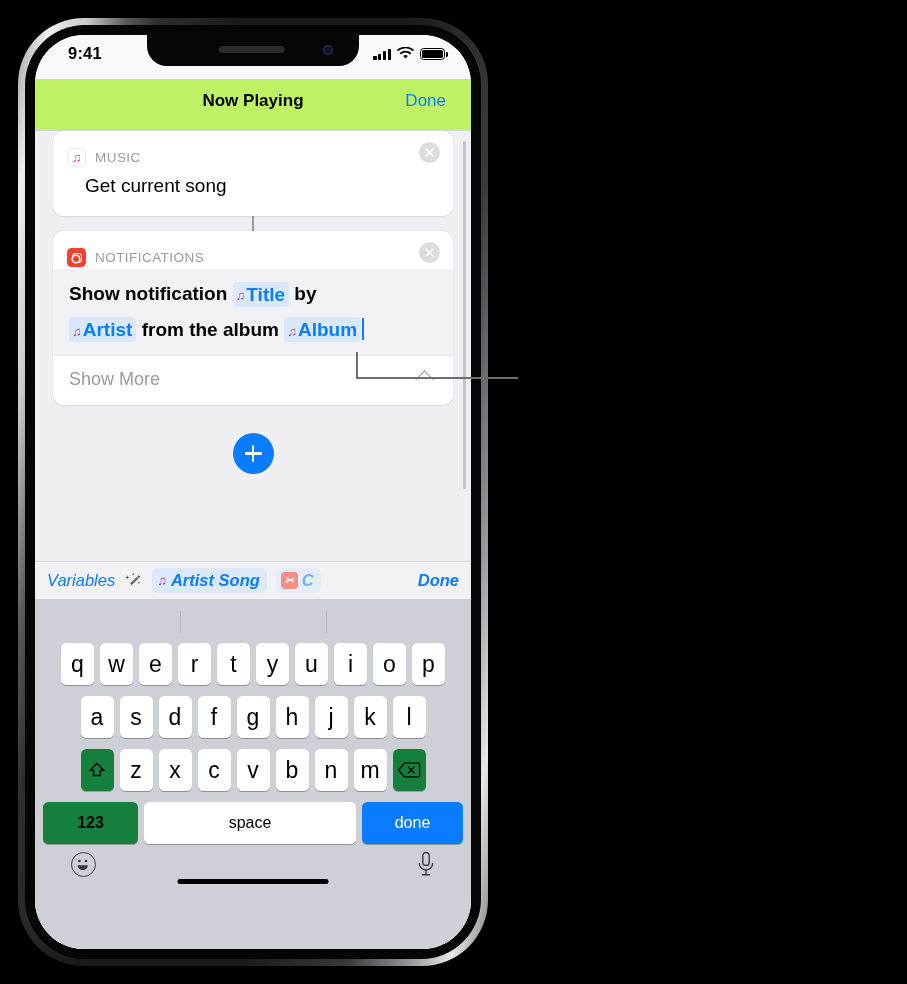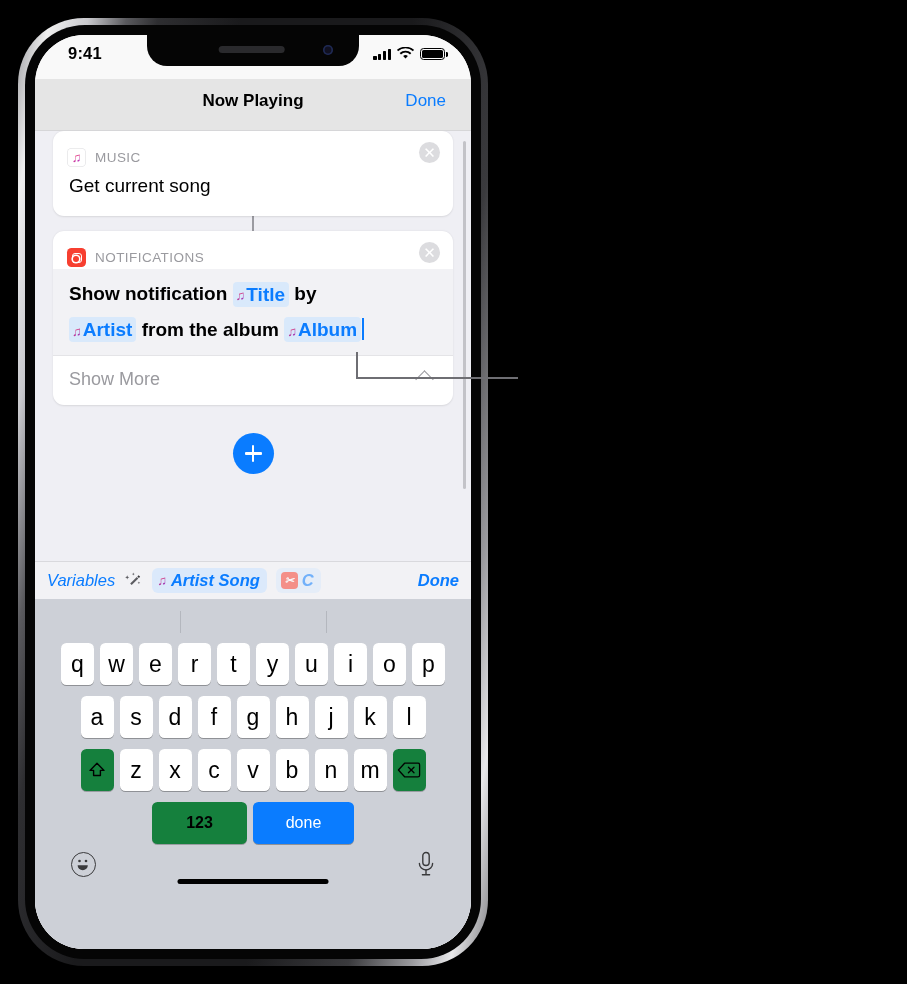--- a/index.html
+++ b/index.html
@@ -125,21 +125,21 @@
     content:''; position:absolute; right:-3.6px; top:3.6px;
     width:2px; height:5px; background:#000; border-radius:0 1.4px 1.4px 0;
   }
   .batt span { display:block; width:100%; height:100%; background:#000; border-radius:1.6px; }
 
   
   .navbar {
     position: absolute;
     left: 0; top: 44px;
     width: 100%; height: 52px;
-    background: #e5e5e5;
+    background: #bef264;
     border-bottom: .5px solid #d6d6d8;
     z-index: 25;
   }
   .nav-title {
     position: absolute;
     left: 0; right: 0; top: 12px;
     text-align: center;
     font-size: 17px;
     font-weight: bold;
     color: #000;
@@ -233,20 +233,21 @@
     display: flex; align-items: center; justify-content: center;
     font-size: 15px;
     line-height: 1;
     cursor: pointer;
   }
   .card-body {
     padding: 4px 16px 18px 16px;
     font-size: 19px;
     color: #000;
     line-height: 1.34;
+    margin-left: 16px;
   }
 
   
   .notif-field {
     background: #f2f2f5;
     padding: 7px 16px 8px 16px;
     font-size: 19px;
     line-height: 1.86;
     color: #000;
     font-weight: bold;
@@ -653,20 +654,21 @@
             <div class="key fn bksp">
               <svg width="24" height="18" viewBox="0 0 24 18">
                 <path d="M7.6 2.2h13.4a1.6 1.6 0 0 1 1.6 1.6v10.4a1.6 1.6 0 0 1-1.6 1.6H7.6L1.4 9z" fill="none" stroke="#000" stroke-width="1.3" stroke-linejoin="round"></path>
                 <path d="M11.4 6.2 17 11.8M17 6.2l-5.6 5.6" stroke="#000" stroke-width="1.3" stroke-linecap="round"></path>
               </svg>
             </div>
           </div>
 
           <div class="krow r4">
             <div class="key fn num">123</div>
+            <div class="key space">space</div>
             <div class="key done">done</div>
           </div>
 
           <div class="bottombar">
             <div class="emoji-ic">
               <svg width="22" height="22" viewBox="0 0 22 22" style="margin:-0.5px 0 0 -0.5px;">
                 <circle cx="7.5" cy="8" r="1.3" fill="#3a3a3c"></circle>
                 <circle cx="14" cy="8" r="1.3" fill="#3a3a3c"></circle>
                 <path d="M5.6 12.2h10.2a5.1 5.1 0 0 1-10.2 0z" fill="#3a3a3c"></path>
               </svg>

